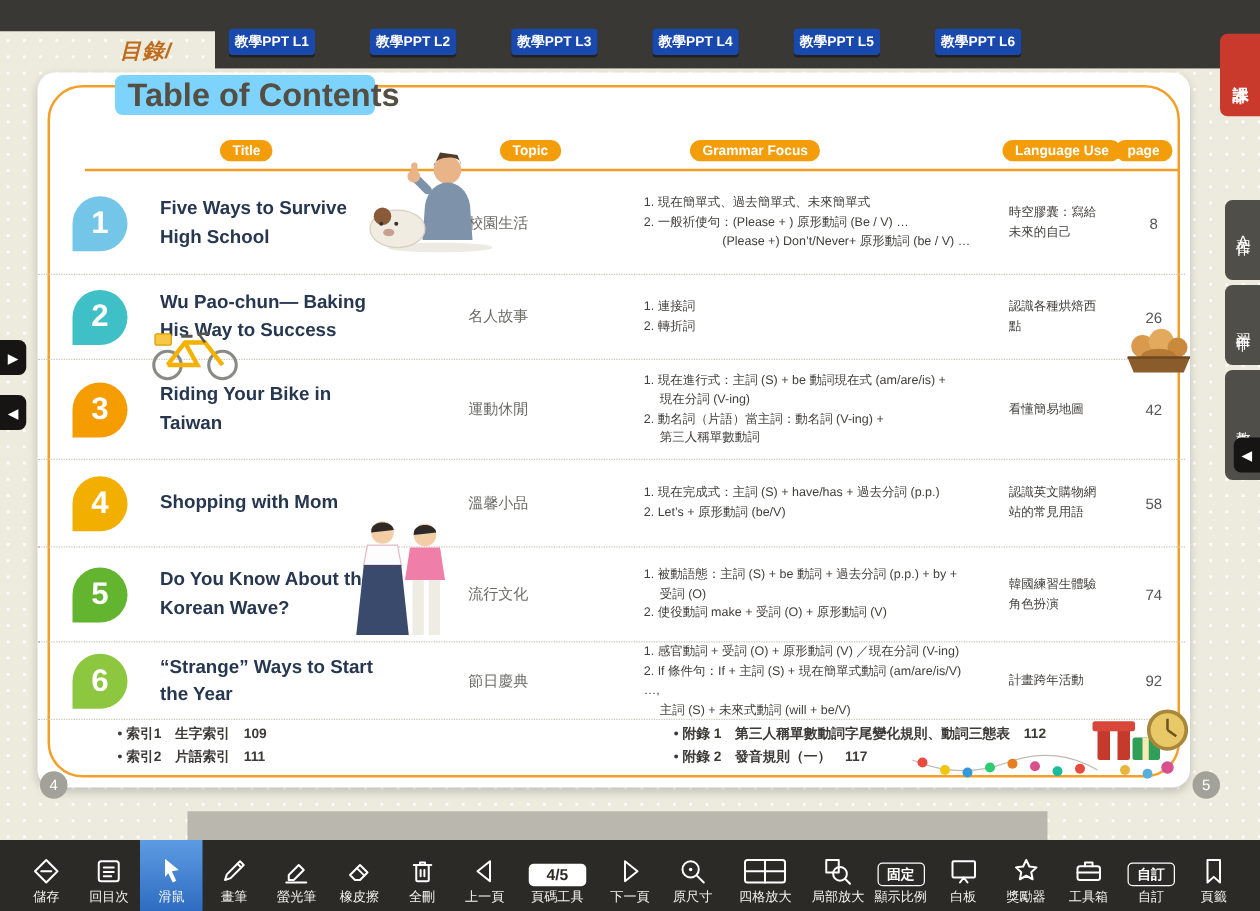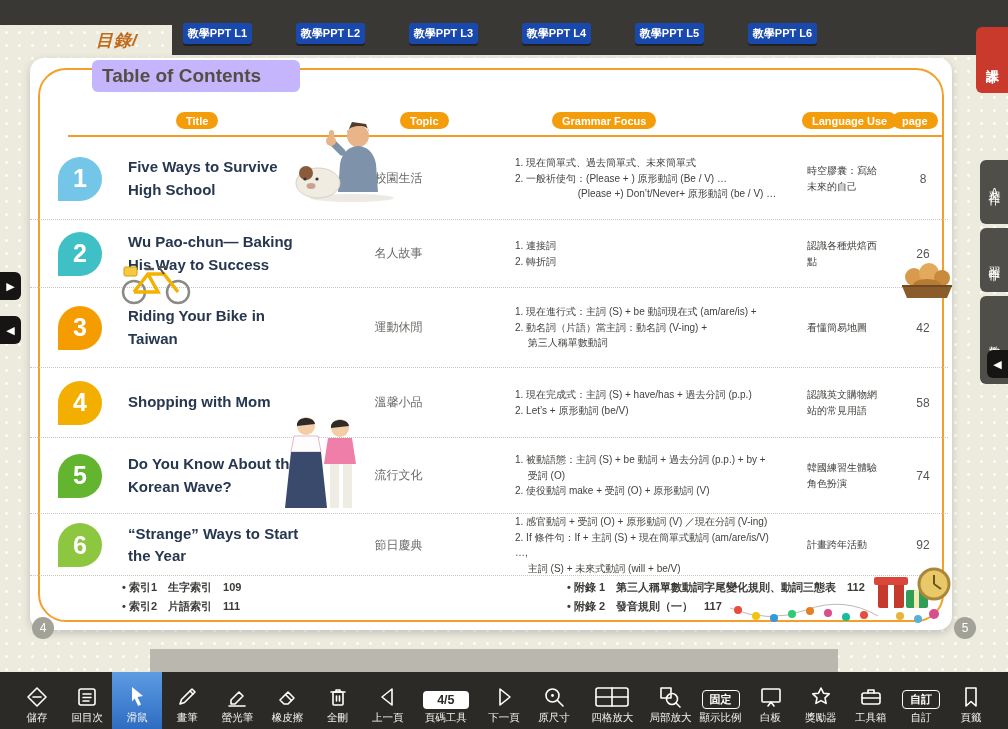--- a/index.html
+++ b/index.html
@@ -29,23 +29,23 @@
   .edge-btn{position:absolute;width:21px;height:28px;background:#161513;color:#fff;display:flex;
             align-items:center;justify-content:center;font-size:11px;z-index:7;cursor:pointer;}
   .edge-next{left:0;top:272px;border-radius:0 6px 6px 0}
   .edge-prev{left:0;top:316px;border-radius:0 6px 6px 0}
   .edge-right{left:987px;top:350px;border-radius:6px 0 0 6px}
   
   .page{position:absolute;left:30px;top:58px;width:922px;height:572px;background:#fff;
         border-radius:14px;box-shadow:0 3px 8px rgba(0,0,0,.18);z-index:2;}
   .page-border{position:absolute;left:8px;top:10px;right:8px;bottom:8px;border:2px solid #f3a02a;
                border-radius:28px;pointer-events:none;}
-  .title-hl{position:absolute;left:62px;top:2px;width:208px;height:32px;background:#c4b5fd;
+  .title-hl{position:absolute;left:62px;top:2px;width:208px;height:32px;background:#7dd3fc;
             border-radius:6px;display:flex;align-items:center;padding-left:10px;box-sizing:border-box;
-            font-size:19px;font-weight:bold;color:#544e44;z-index:3;white-space:nowrap;}
+            font-size:26px;font-weight:bold;color:#544e44;z-index:3;white-space:nowrap;}
   .pill{position:absolute;top:54px;height:17px;background:#f39d0b;color:#fff;font-size:11px;
         font-weight:bold;border-radius:9px;display:flex;align-items:center;padding:0 10px;z-index:3;white-space:nowrap;}
   .pill-title{left:146px}.pill-topic{left:370px}.pill-grammar{left:522px}
   .pill-language{left:772px}.pill-page{left:862px}
   .header-line{position:absolute;left:38px;top:77px;width:876px;height:2px;background:#f39d27;}
   .rows{position:absolute;left:0;top:80px;width:918px;}
   .row{display:grid;grid-template-columns:70px 230px 115px 310px 115px 50px;padding-left:28px;
        align-items:center;border-bottom:1px dotted #c8c5bb;box-sizing:border-box;}
   .r0{height:82px}.r1{height:68px}.r2{height:80px}.r3{height:70px}.r4{height:76px}.r5{height:62px}
   .num-badge{width:44px;height:44px;border-radius:50% 50% 50% 0;color:#fff;font-size:25px;
@@ -53,21 +53,21 @@
   .nc0{background:#74c6e8}.nc1{background:#3ec0c6}.nc2{background:#f59c00}
   .nc3{background:#f2af00}.nc4{background:#63b42f}.nc5{background:#8dc73f}
   .c-title{font-size:15px;font-weight:bold;color:#26374f;line-height:1.5;padding-right:48px;}
   .c-topic{font-size:12px;color:#6a6a66;text-align:center;padding-right:34px;}
   .c-grammar{font-size:10px;color:#403f3c;line-height:1.55;padding-left:42px;}
   .c-grammar div{white-space:pre-wrap;}
   .c-lang{font-size:10px;color:#403f3c;line-height:1.55;padding-left:24px;padding-right:14px;}
   .c-page{font-size:12px;color:#555;text-align:center;}
   .footer{position:absolute;left:0;top:520px;width:918px;display:flex;font-size:11px;
           color:#3c3b38;font-weight:bold;line-height:1.7;z-index:3;}
-  .f-left{margin-left:92px;width:330px}.f-right{margin-left:115px;}
+  .f-left{margin-left:64px;width:330px}.f-right{margin-left:115px;}
   .photo{position:absolute;z-index:4;}
   .photo-student{left:262px;top:62px}
   .photo-bike{left:86px;top:196px}
   .photo-bread{left:868px;top:194px}
   .photo-couple{left:252px;top:356px}
   .decor{left:698px;top:498px}
   .pgnum{position:absolute;width:22px;height:22px;border-radius:50%;background:#a3a298;color:#fff;
          font-size:12px;display:flex;align-items:center;justify-content:center;z-index:3;}
   .pg-left{left:32px;top:617px}.pg-right{left:954px;top:617px}
   .bottom-bar{position:absolute;left:150px;top:649px;width:688px;height:23px;background:#b9b7ae;z-index:1;}
@@ -155,20 +155,21 @@
       </div>
 
       <div class="row r2">
         <div>
             <div class="num-badge nc2">3</div>
           </div>
         <div class="c-title">Riding Your Bike in Taiwan</div>
         <div class="c-topic">運動休閒</div>
         <div class="c-grammar">
           <div>1. 現在進行式：主詞 (S) + be 動詞現在式 (am/are/is) +</div>
+          <div>　 現在分詞 (V-ing)</div>
           <div>2. 動名詞（片語）當主詞：動名詞 (V-ing) +</div>
           <div>　 第三人稱單數動詞</div>
         </div>
         <div class="c-lang">看懂簡易地圖</div>
         <div class="c-page">42</div>
       </div>
 
       <div class="row r3">
         <div>
             <div class="num-badge nc3">4</div>

